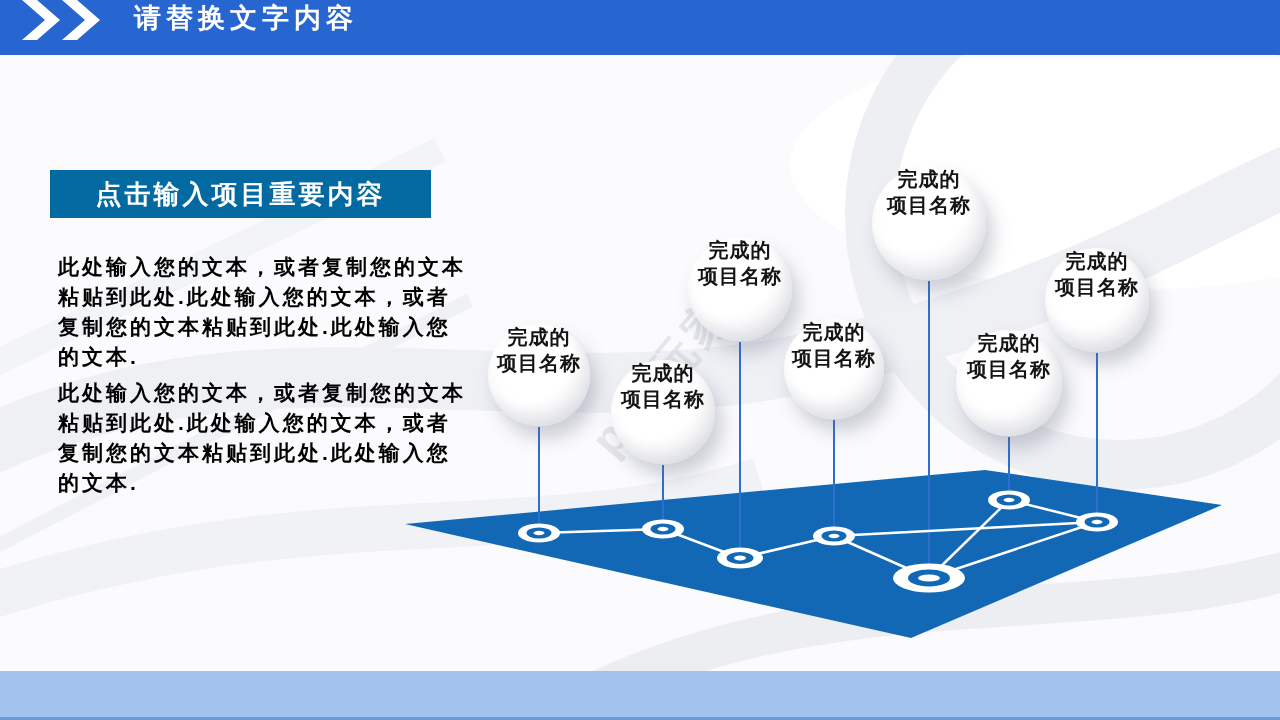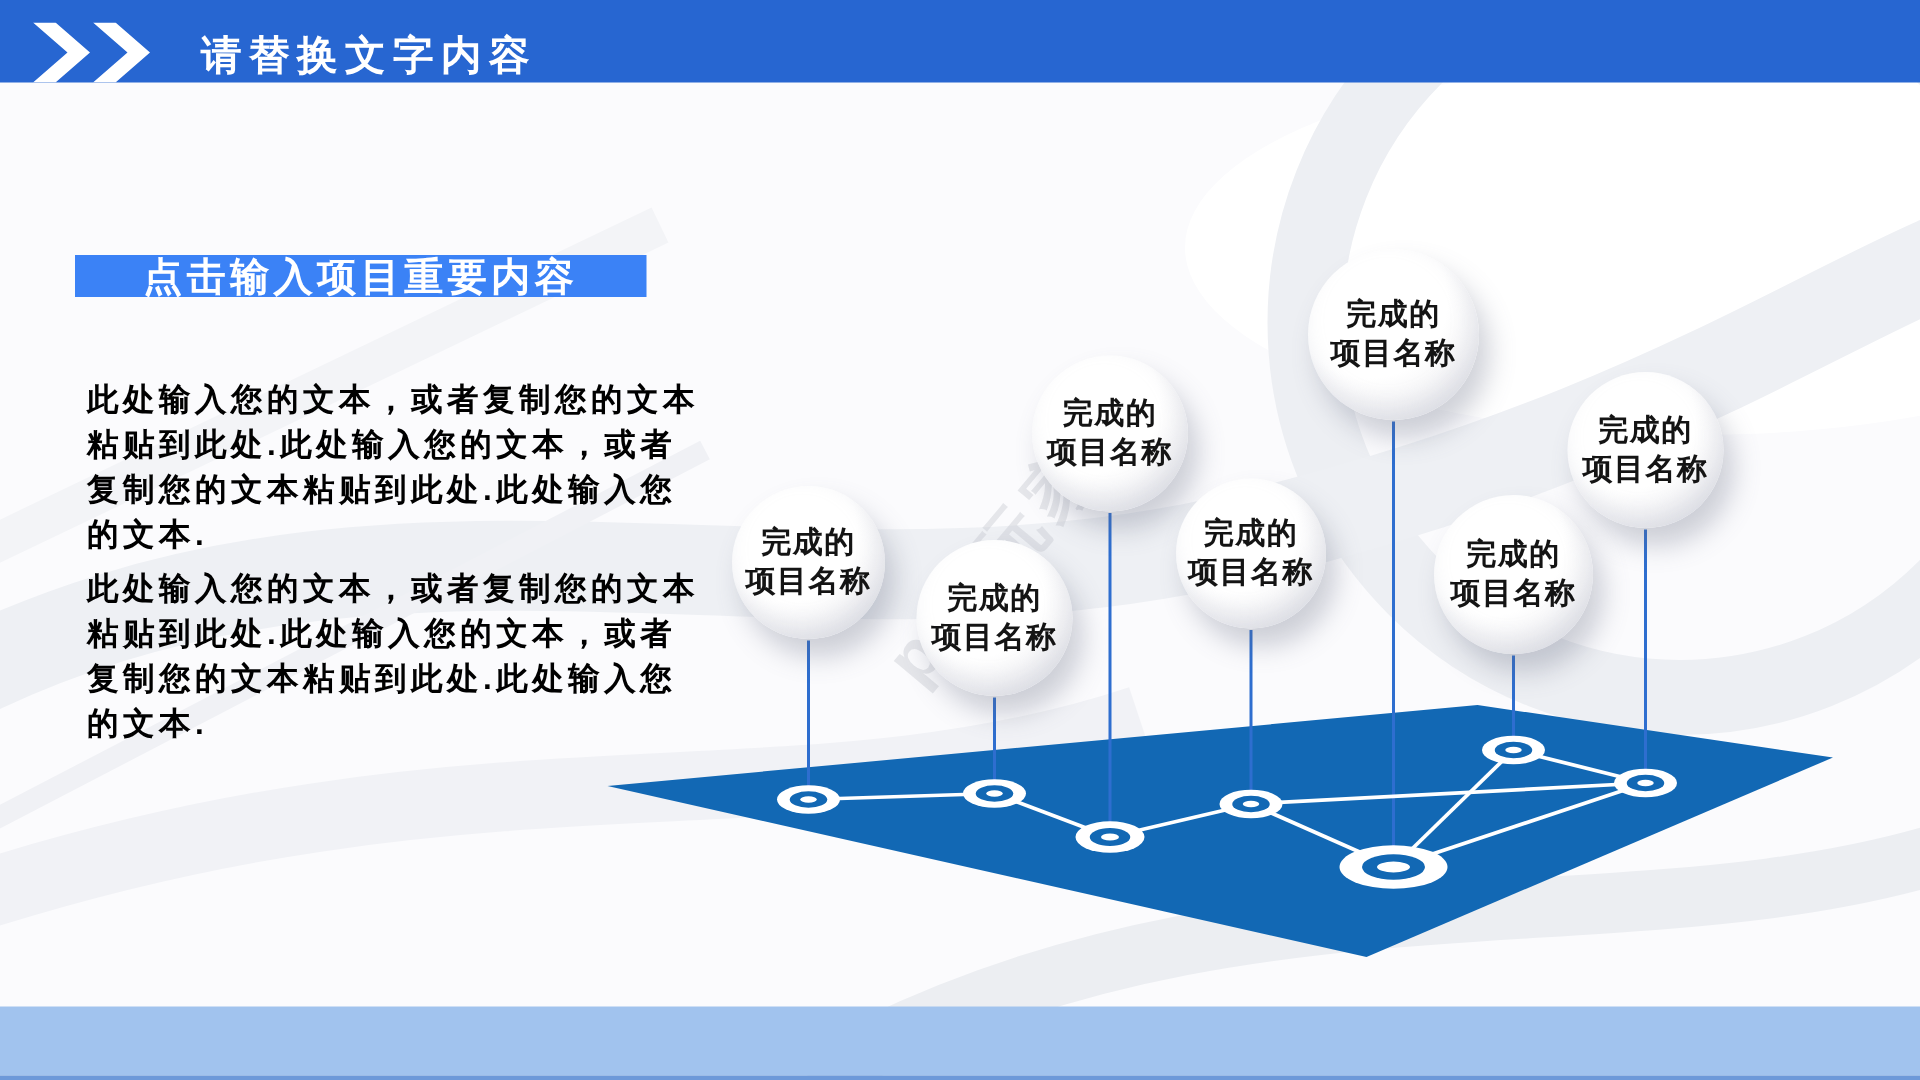--- a/index.html
+++ b/index.html
@@ -1,43 +1,43 @@
 <!DOCTYPE html>
 <html><head>
 <meta charset="utf-8">
 <style>
   html,body{margin:0;padding:0;background:#777;}
   .slide{position:relative;width:1280px;height:720px;overflow:hidden;background:#fbfbfd;
          font-family:"Liberation Sans",sans-serif;margin:0 auto;}
   
   .header{position:absolute;top:0;left:0;width:1280px;height:55px;background:#2766d1;
-          display:flex;align-items:flex-end;z-index:10;}
+          display:flex;align-items:flex-start;z-index:10;}
   .chevrons{margin-left:22px;display:block;}
   .header-title{color:#ffffff;font-size:27px;font-weight:bold;letter-spacing:5px;margin-left:26px;}
   
   .decor{position:absolute;inset:0;z-index:0;}
   
   .watermark{position:absolute;left:505px;top:250px;width:350px;height:210px;
              display:flex;align-items:center;justify-content:center;
              transform:rotate(-50deg);color:#c7cad1;opacity:.42;
              font-size:46px;font-weight:bold;letter-spacing:6px;z-index:1;white-space:nowrap;}
   
-  .title-box{position:absolute;left:50px;top:170px;width:381px;height:28px;background:#3b82f6;
+  .title-box{position:absolute;left:50px;top:170px;width:381px;height:48px;background:#0369a1;
              color:#ffffff;display:flex;align-items:center;justify-content:center;
              font-size:26px;font-weight:bold;letter-spacing:3px;z-index:3;}
   .body-text{position:absolute;left:58px;top:252px;width:400px;z-index:3;color:#000000;
              font-weight:bold;font-size:21px;letter-spacing:3px;}
   .body-text .line{height:30px;line-height:30px;white-space:nowrap;}
   .para2{margin-top:6px;}
   
   .diagram-svg{position:absolute;inset:0;z-index:2;}
   .bubble{position:absolute;border-radius:50%;
           background:radial-gradient(circle at 36% 30%, #ffffff 48%, #f4f4f6 68%, #e4e5e9 88%, #d9dade 100%);
           box-shadow:7px 12px 18px rgba(96,104,125,.30), inset -4px -9px 14px rgba(170,175,190,.22);
-          display:flex;flex-direction:column;align-items:center;justify-content:center;
+          display:flex;flex-direction:column;align-items:center;
           z-index:3;color:#141414;font-weight:bold;text-align:center;}
   .bubble .l{line-height:26px;font-size:20px;letter-spacing:1px;white-space:nowrap;}
   
   .footer{position:absolute;left:0;top:671px;width:1280px;height:46px;background:#a1c3ee;z-index:10;}
   .footer-edge{position:absolute;left:0;top:717px;width:1280px;height:3px;background:#6d99d9;z-index:11;}
 </style>
 </head>
 <body>
 
 <div class="slide">

